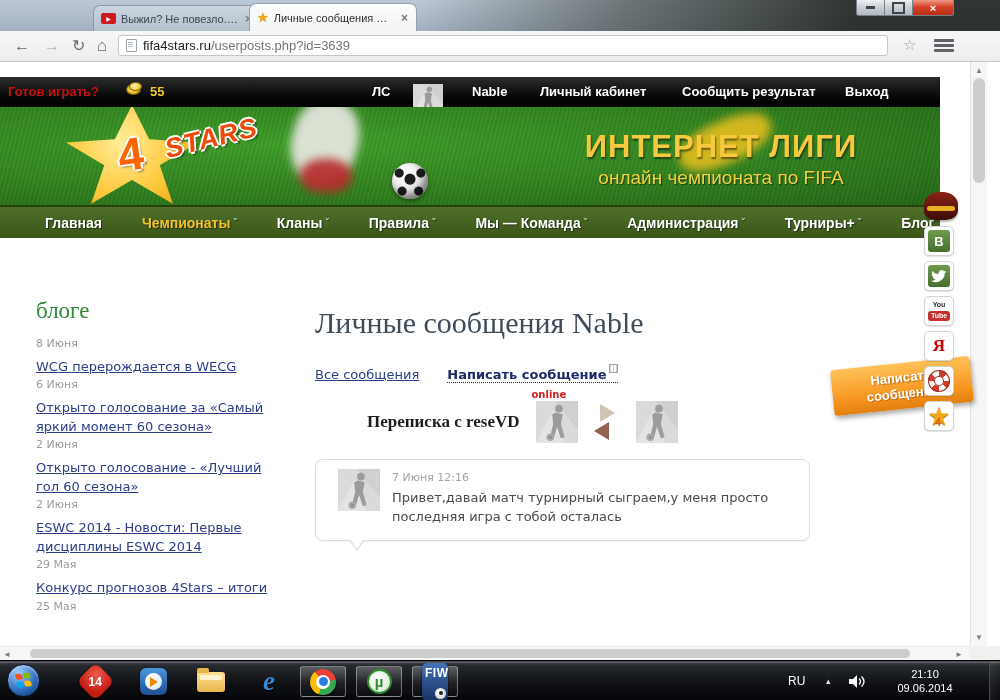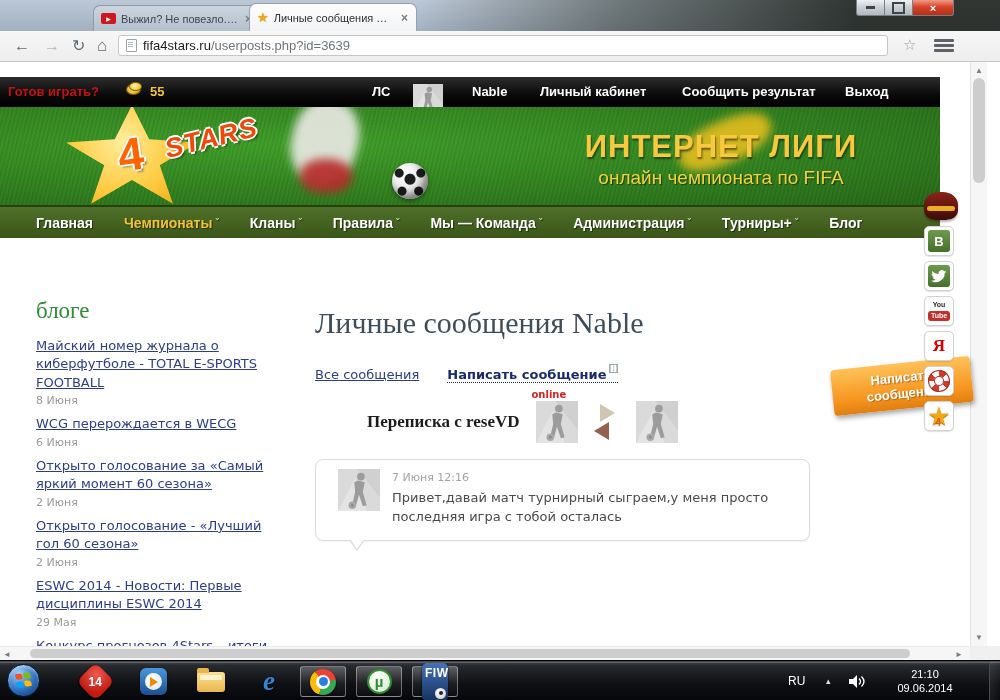--- a/index.html
+++ b/index.html
@@ -91,21 +91,21 @@
     color:#f0480a;transform:rotate(-14deg);letter-spacing:1px;
     text-shadow:-2px 0 #fff,2px 0 #fff,0 2px #fff,0 -2px #fff,2px 3px 2px rgba(0,0,0,.4);}
   .btitle{position:absolute;left:556px;top:22px;width:330px;text-align:center;color:#f6c93f;
     font-size:31px;font-weight:bold;letter-spacing:1px;text-shadow:1px 2px 2px rgba(0,0,0,.5);}
   .bsub{position:absolute;left:556px;top:60px;width:330px;text-align:center;color:#f2d23e;
     font-size:19px;text-shadow:1px 1px 1px rgba(0,0,0,.5);}
   
   .navbar{position:absolute;left:0;top:143px;width:940px;height:33px;display:flex;align-items:center;
     background:linear-gradient(#50702a,#3a5518);border-top:2px solid #26400e;box-sizing:border-box;
     padding-left:36px;font-size:14px;font-weight:bold;color:#fff;}
-  .nav-item{color:#fff;text-decoration:none;margin-right:31px;white-space:nowrap;text-shadow:1px 1px 1px rgba(0,0,0,.5);}
+  .nav-item{color:#fff;text-decoration:none;margin-right:31px;white-space:nowrap;text-shadow:1px 1px 1px rgba(0,0,0,.5);margin-left:9px;}
   .nav-item.active{color:#f2c230;}
   .nav-arr{font-size:10px;color:#c3d0ad;margin-left:3px;vertical-align:2px;}
   
   .sidebar{position:absolute;left:36px;top:236px;width:245px;font-family:"DejaVu Sans",sans-serif;}
   .sb-head{font-family:"Liberation Serif",serif;font-size:23px;color:#2f8b35;margin:0 0 13px 0;font-weight:normal;}
   .sb-link{display:block;color:#2c3d8a;text-decoration:underline;font-size:13px;line-height:1.42;}
   .sb-date{display:block;color:#9a9a9a;font-size:11px;margin:2px 0 8px 0;}
   
   .main{position:absolute;left:315px;top:236px;width:505px;font-family:"DejaVu Sans",sans-serif;}
   .page-title{font-family:Liberation Serif, serif;font-weight:400;font-size:30px;color:#3e4d59;margin:8px 0 0 0;}
@@ -305,21 +305,20 @@
     <a class="nav-item"><span>Кланы</span><span class="nav-arr">ˇ</span></a>
     <a class="nav-item"><span>Правила</span><span class="nav-arr">ˇ</span></a>
     <a class="nav-item"><span>Мы — Команда</span><span class="nav-arr">ˇ</span></a>
     <a class="nav-item"><span>Администрация</span><span class="nav-arr">ˇ</span></a>
     <a class="nav-item"><span>Турниры+</span><span class="nav-arr">ˇ</span></a>
     <a class="nav-item"><span>Блог</span></a>
   </div>
 
   <div class="sidebar">
     <h2 class="sb-head">блоге</h2>
-    <a class="sb-link">Майский номер журнала о киберфутболе - TOTAL E-SPORTS FOOTBALL</a>
     <span class="sb-date">8 Июня</span>
     <a class="sb-link">WCG перерождается в WECG</a>
     <span class="sb-date">6 Июня</span>
     <a class="sb-link">Открыто голосование за «Самый яркий момент 60 сезона»</a>
     <span class="sb-date">2 Июня</span>
     <a class="sb-link">Открыто голосование - «Лучший гол 60 сезона»</a>
     <span class="sb-date">2 Июня</span>
     <a class="sb-link">ESWC 2014 - Новости: Первые дисциплины ESWC 2014</a>
     <span class="sb-date">29 Мая</span>
     <a class="sb-link">Конкурс прогнозов 4Stars – итоги</a>

